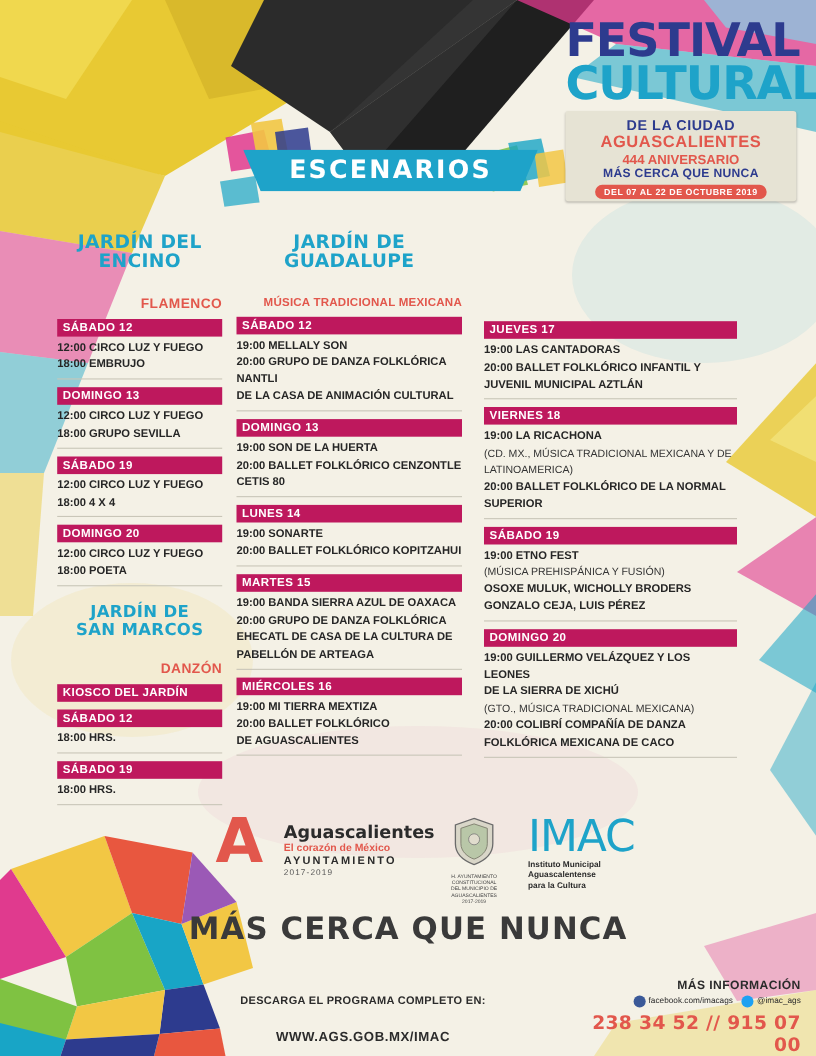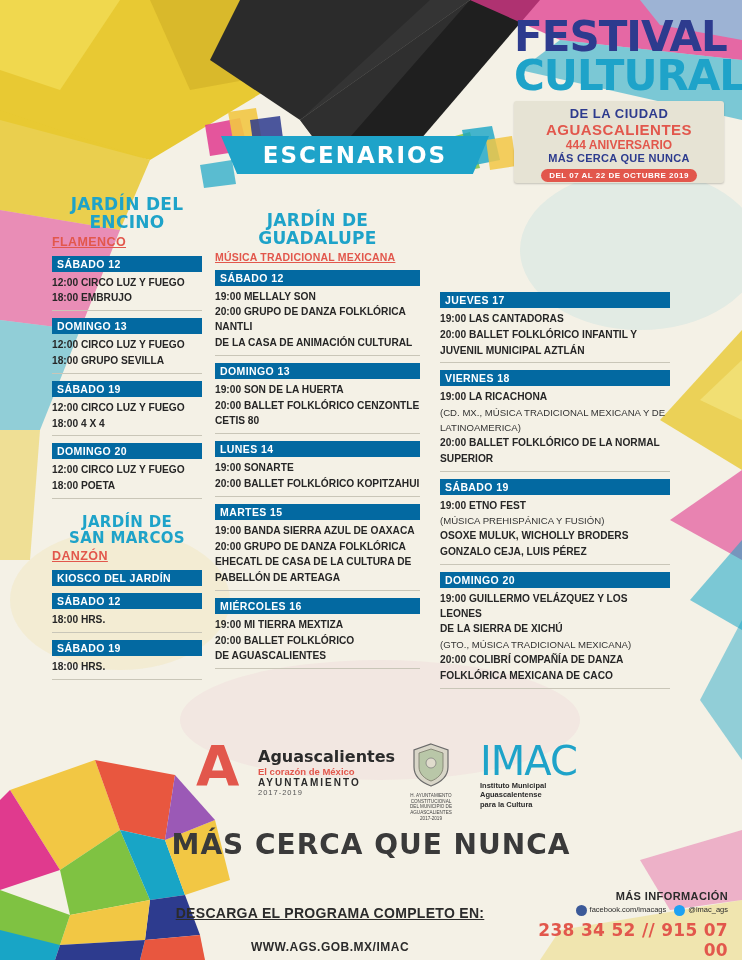--- a/index.html
+++ b/index.html
@@ -47,36 +47,36 @@
     background:#1ea3c9;
     clip-path:polygon(0 0,100% 0,94% 100%,6% 100%);
   }
   .esc-text{
     position:absolute;left:0;top:14px;width:300px;text-align:center;
     color:#fff;font-weight:bold;font-size:23px;letter-spacing:2px;
     font-family:"DejaVu Sans", sans-serif;
   }
   
   .col{position:absolute;font-size:10.5px;color:#333;}
-  .col1{left:52px;top:196px;width:150px;}
+  .col1{left:52px;top:212px;width:150px;}
   .col2{left:215px;top:212px;width:205px;}
   .col3{left:440px;top:285px;width:230px;}
   .venue{
     text-align:center;color:#1ea3c9;font-weight:bold;
     font-family:"DejaVu Sans", sans-serif;
     font-size:17px;line-height:1.05;letter-spacing:.3px;
   }
   .venue.small{font-size:15px;}
   .genre{
-    text-align:left;color:#e2574c;font-weight:bold;
-    font-size:12.5px;margin-top:3px;letter-spacing:.4px;text-decoration:underline;
+    text-align:right;color:#e2574c;font-weight:bold;
+    font-size:12.5px;margin-top:21px;letter-spacing:.4px;
   }
   .genre.mx{font-size:10.5px;letter-spacing:.2px;}
   .daybar{
-    background:#0369a1;color:#fff;font-weight:bold;font-size:10.5px;
+    background:#be185d;color:#fff;font-weight:bold;font-size:10.5px;
     padding:2px 5px;margin:7px 0 4px;letter-spacing:.4px;display:block;
   }
   .ev{font-size:10.2px;line-height:1.45;color:#262626;margin:1px 0;font-weight:bold;}
   .ev.note{font-weight:normal;font-size:9.6px;color:#333;}
   .hr{height:1px;background:#c9c6b8;margin:4px 0 0;}
   
   .logos{position:absolute;left:0;top:735px;width:742px;height:80px;}
   .logo-a{
     position:absolute;left:196px;top:3px;font-size:56px;font-weight:bold;color:#e2574c;
     font-family:"DejaVu Sans", sans-serif;line-height:1;
@@ -94,21 +94,21 @@
   
   .slogan{
     position:absolute;left:0;top:828px;width:742px;text-align:center;
     font-family:"DejaVu Sans", sans-serif;
     font-size:28px;font-weight:bold;color:#3a3a3a;letter-spacing:1px;
   }
   
   .download{
     position:absolute;left:120px;top:905px;width:420px;text-align:center;color:#2b2b2b;
   }
-  .d1{font-size:14px;font-weight:bold;letter-spacing:.3px;text-decoration:underline;}
+  .d1{font-size:10px;font-weight:bold;letter-spacing:.3px;}
   .d2{font-size:12px;font-weight:bold;letter-spacing:.5px;margin-top:19px;}
   .info{position:absolute;right:14px;top:890px;width:215px;text-align:right;}
   .i1{font-size:11px;font-weight:bold;color:#2b2b2b;letter-spacing:.4px;}
   .social{display:flex;justify-content:flex-end;gap:8px;margin-top:3px;align-items:center;}
   .sbadge{display:flex;align-items:flex-start;gap:3px;font-size:7.5px;color:#2b2b2b;}
   .scircle{width:11px;height:11px;border-radius:50%;background:#3b5998;display:inline-block;position:relative;}
   .scircle.tw{background:#1da1f2;}
   .phone{
     margin-top:4px;font-size:17px;font-weight:bold;color:#e2574c;letter-spacing:.3px;
     font-family:"DejaVu Sans",sans-serif;

